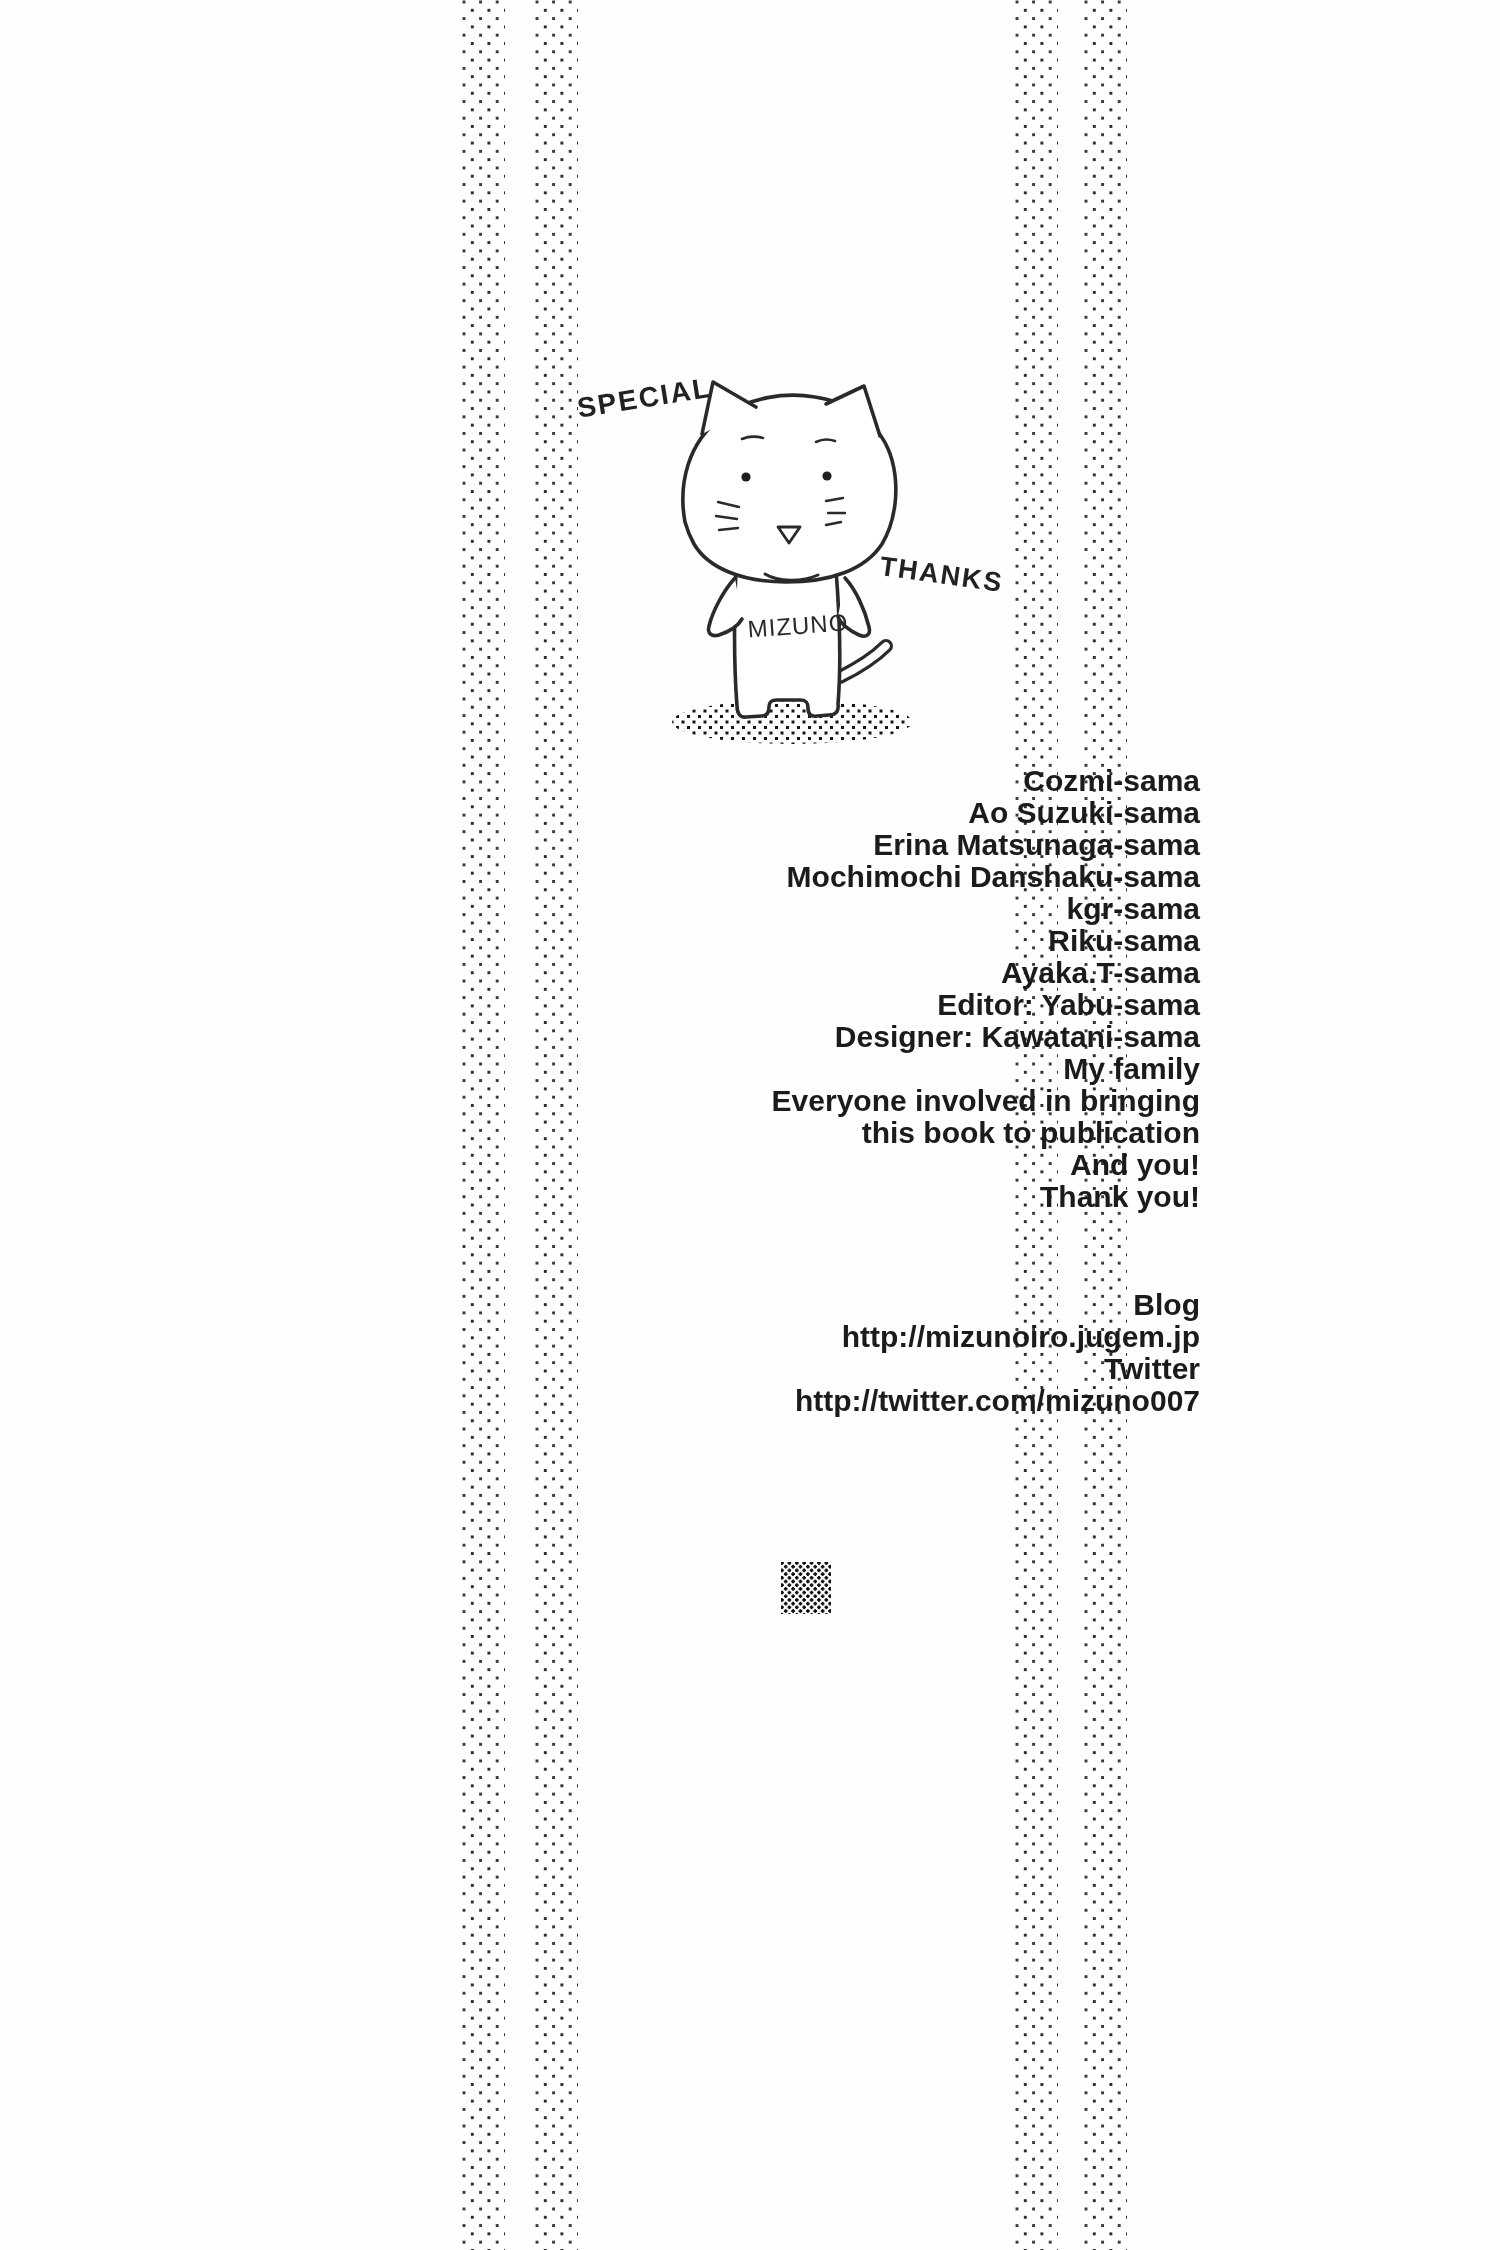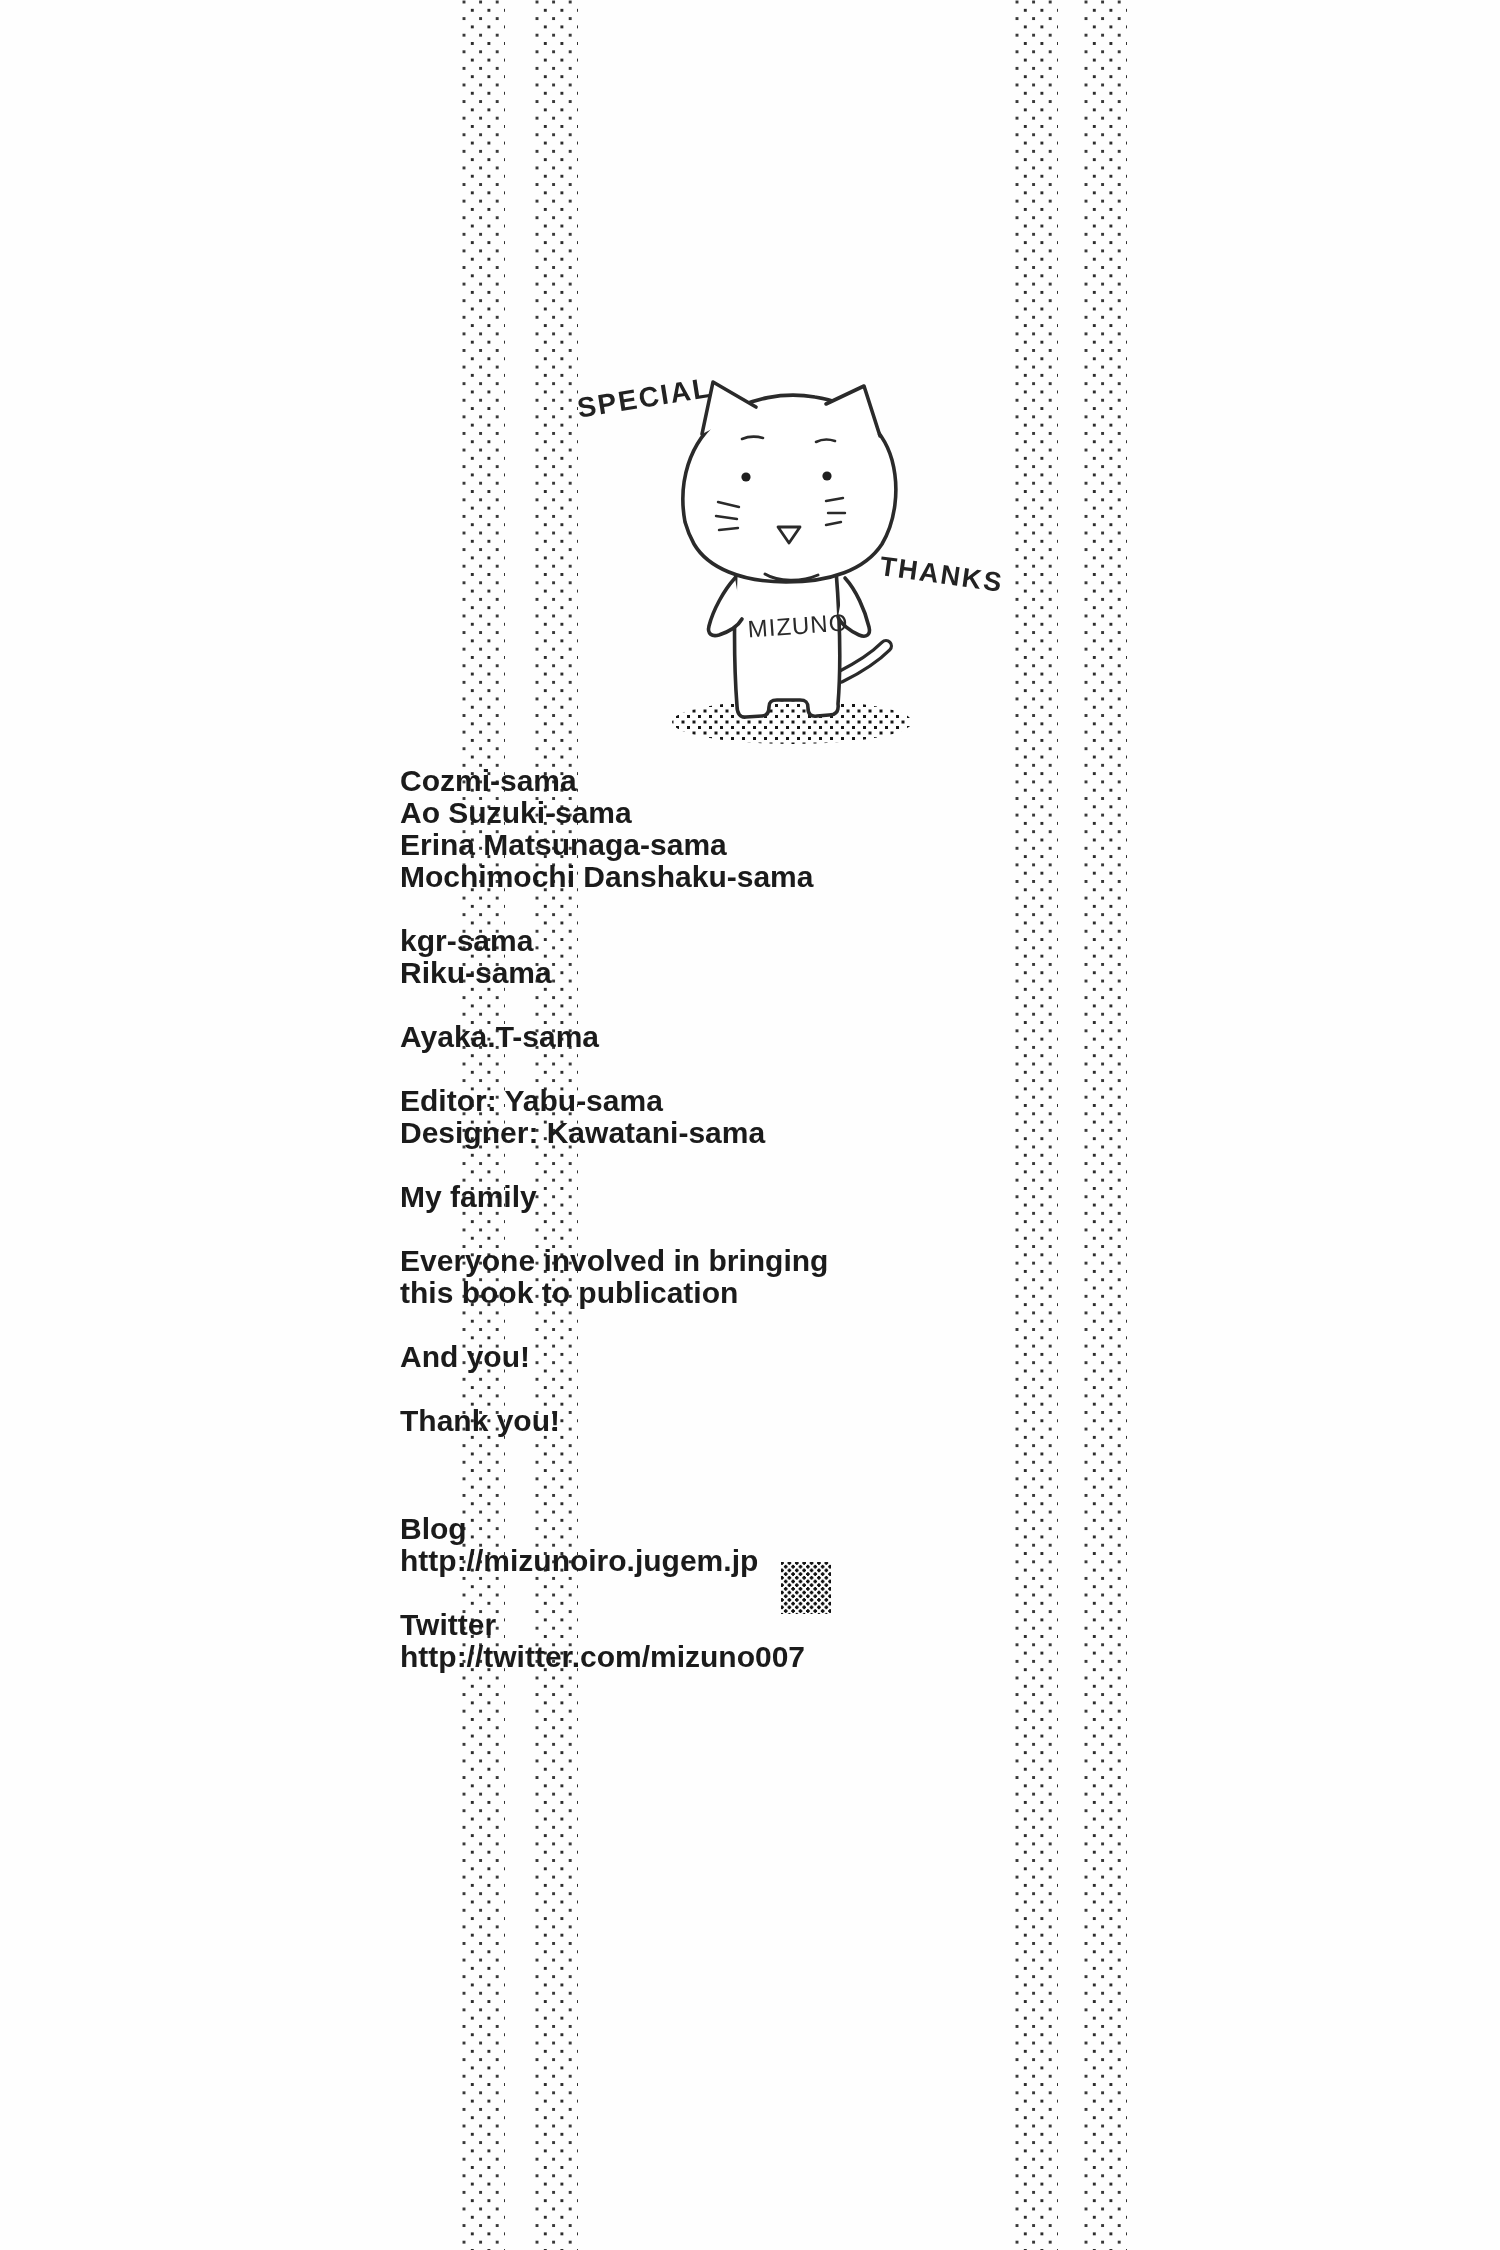--- a/index.html
+++ b/index.html
@@ -45,24 +45,24 @@
       radial-gradient(circle, #151515 1.5px, rgba(0,0,0,0) 1.7px);
     background-size:11px 11px, 11px 11px;
     background-position:0 0, 5.5px 5.5px;
   }
 
   .cat-svg { position:absolute; left:650px; top:372px; width:270px; height:380px; }
 
   
   .credits {
     position:absolute; left:400px; top:765px; width:800px;
-    display:flex; flex-direction:column; text-align:left;
+    display:flex; flex-direction:column; text-align:right;
     font-size:30px; line-height:32px; font-weight:700; color:#1b1b1b;
   }
-  .credits .group { margin-top:32px; }
+  .credits .group { }
   .credits .group:first-child { margin-top:0; }
   .credits .group-blog { margin-top:76px; }
 
   
   .halftone-square {
     position:absolute; left:781px; top:1562px; width:50px; height:52px;
     background-image:
       radial-gradient(circle, #111 1.7px, rgba(0,0,0,0) 1.9px),
       radial-gradient(circle, #111 1.7px, rgba(0,0,0,0) 1.9px);
     background-size:7.4px 7.4px, 7.4px 7.4px;

